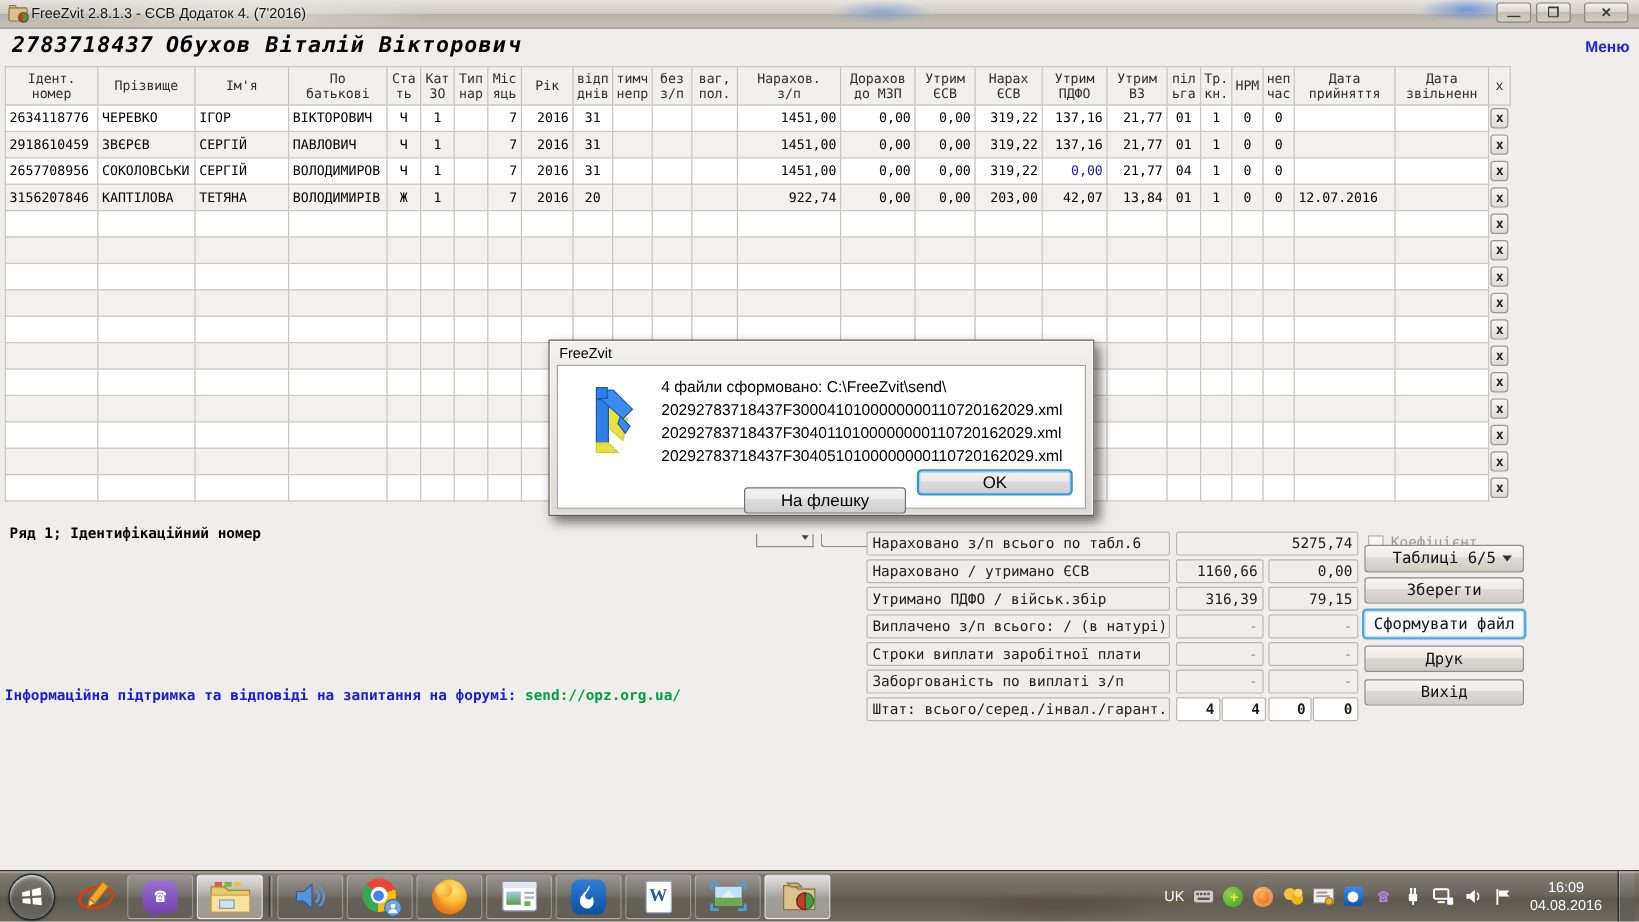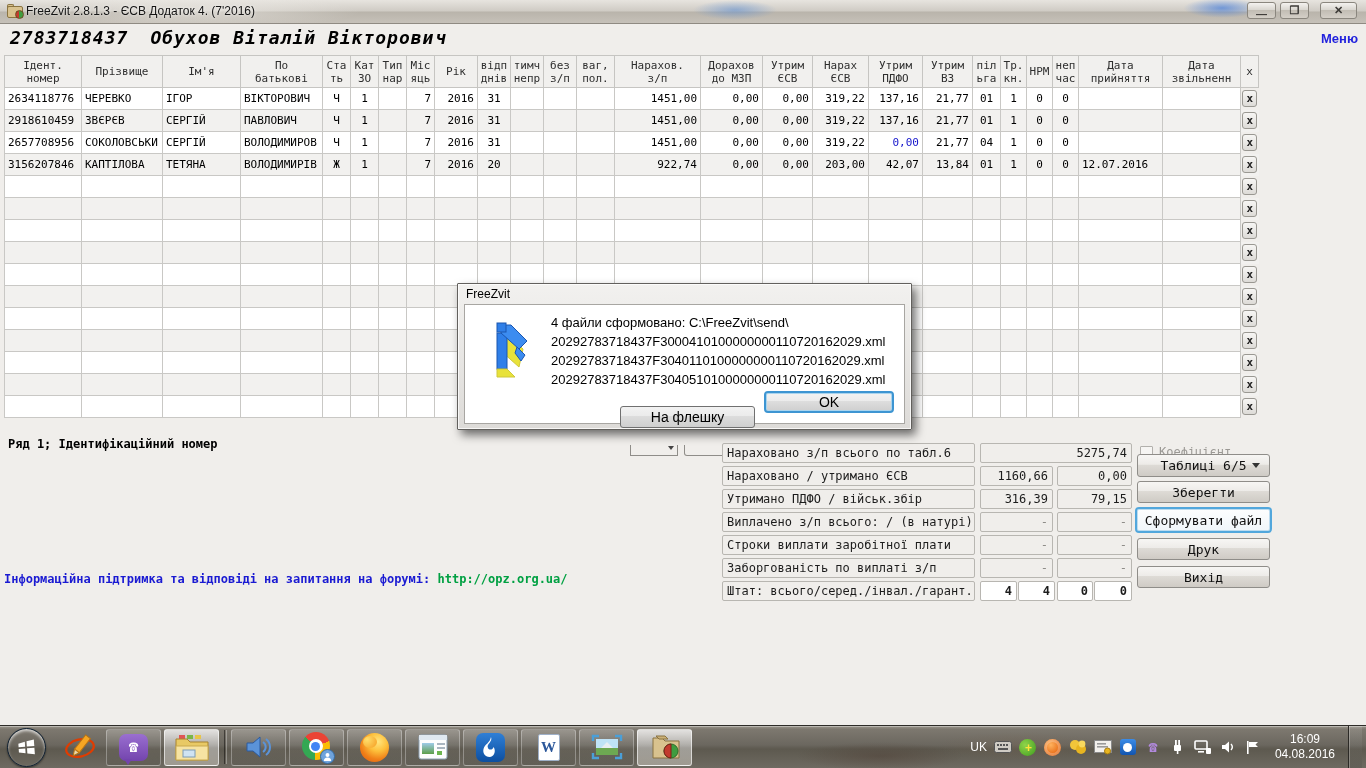--- a/index.html
+++ b/index.html
@@ -29,21 +29,21 @@
   .mini-folder .shield{ position:absolute; right:-1px; bottom:-1px; width:9px; height:9px; border-radius:50%;
     background:linear-gradient(90deg,#c23b2e 50%,#3f9c3f 50%); border:1px solid #6d4b20;}
   .winbtn{ position:absolute; top:2px; height:17px; border:1px solid #8a867e; border-radius:3px;
     background:linear-gradient(180deg,#f4f2ef 0%,#d9d6d0 45%,#c2bdb4 50%,#d4cfc7 100%);
     color:#3c3a37; font-family:"Liberation Sans",sans-serif; font-size:11px; font-weight:bold;
     display:flex; align-items:center; justify-content:center; cursor:default;
   }
   
   .app{ position:absolute; left:0; top:24px; width:1366px; height:701px; background:#f0eeeb; }
   .person-header{ position:absolute; left:10px; top:3px; font-size:18px; font-weight:bold; font-style:italic; color:#000; letter-spacing:1px;}
-  .person-header .pid{ margin-right:22px; }
+  .person-header .pid{ margin-right:10px; }
   .menu-link{ position:absolute; right:8px; top:7px; font-family:"Liberation Sans",sans-serif; font-size:13px; font-weight:bold; color:#2222dd; cursor:pointer;}
   
   table.grid{ position:absolute; left:4px; top:31px; border-collapse:collapse; table-layout:fixed; width:1254px; font-size:11px; }
   table.grid th{
     height:32px; background:#f1f0ee; border:1px solid #c6c5c2; color:#2e2e2e;
     font-weight:normal; white-space:pre-line; line-height:13px; text-align:center; vertical-align:middle; overflow:hidden;
   }
   table.grid td{
     height:22px; border:1px solid #c9c8c5; background:#fff; color:#000;
     padding:0 3px; overflow:hidden; white-space:nowrap; vertical-align:middle;
@@ -685,21 +685,21 @@
       <span>Сформувати файл</span>
     </div>
   <div class="sum-btn" style="left:1137px;top:514px;width:133px;height:22px;">
       <span>Друк</span>
     </div>
   <div class="sum-btn" style="left:1137px;top:542px;width:133px;height:22px;">
       <span>Вихід</span>
     </div>
 
   <div class="info-line">
-    <span style="color:#1a1ad2;">Інформаційна підтримка та відповіді на запитання на форумі: </span><span style="color:#00a042;">http://opz.org.ua/</span>
+    <span style="color:#1a1ad2;">Інформаційна підтримка та відповіді на запитання на форумі: </span><span style="color:#00a042;">send://opz.org.ua/</span>
   </div>
 </div>
 
 <div class="dialog">
   <div class="dtitle">FreeZvit</div>
   <div class="dbody">
     <svg class="dlg-logo" viewBox="0 0 46 62">
       <path d="M14 14 L34 32 L30 50 L12 34 Z" fill="#e8e23a" stroke="#cfc83a"></path>
       <rect x="8" y="16" width="10" height="36" fill="#2f7fe8" stroke="#1a56b0"></rect>
       <path d="M8 52 L18 52 L26 60 L8 60 Z" fill="#e8e23a" stroke="#cfc83a"></path>

